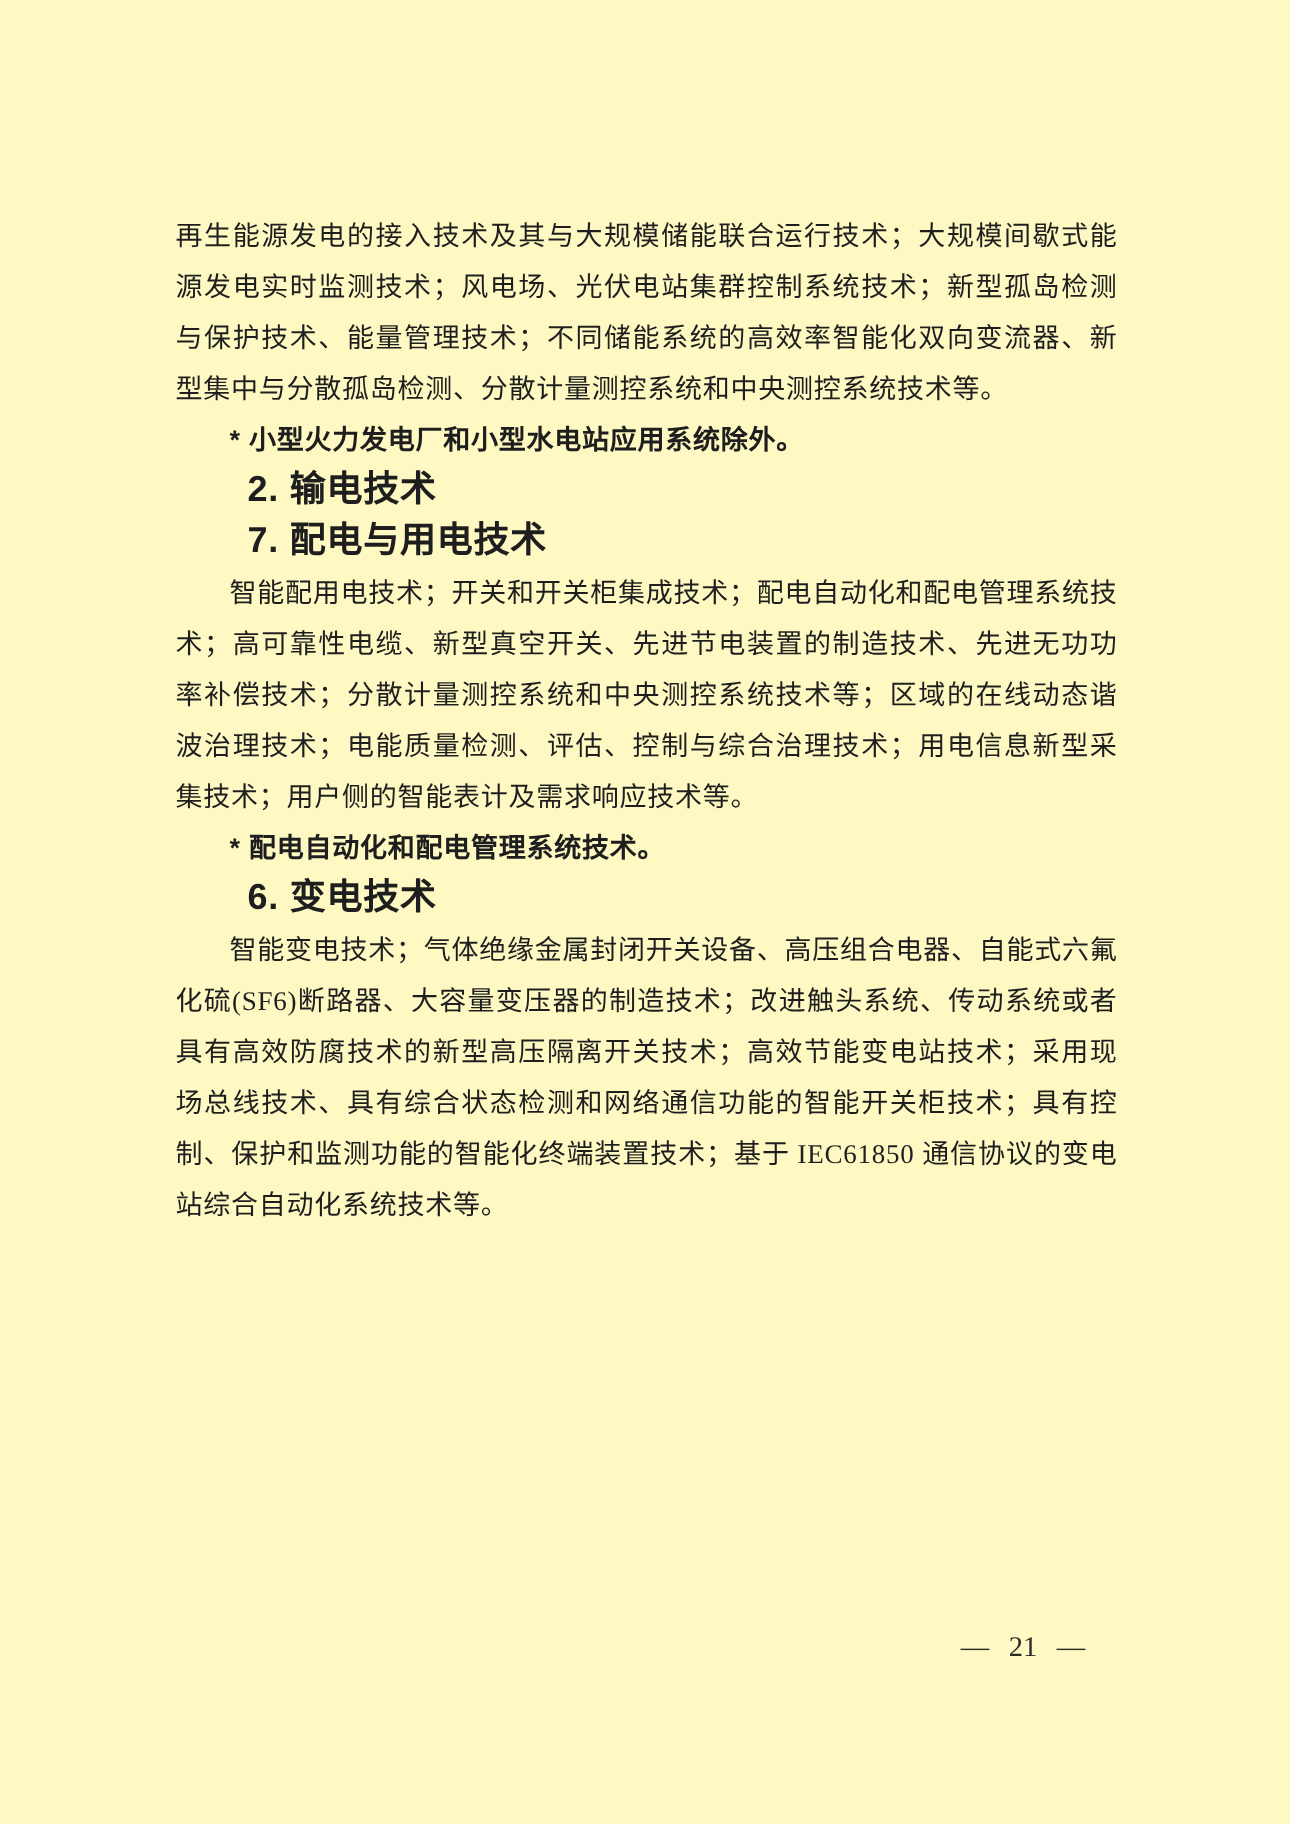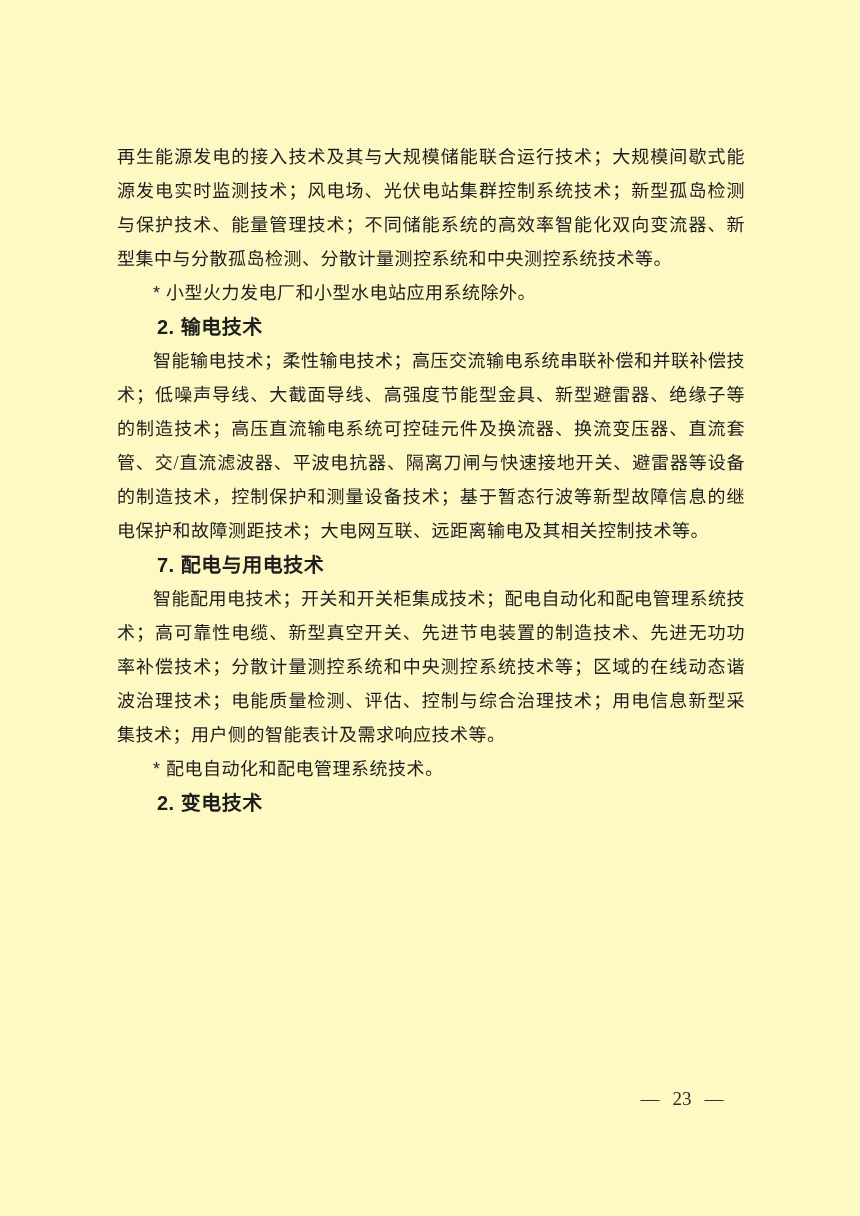--- a/index.html
+++ b/index.html
@@ -32,29 +32,29 @@
   }
   p.body-para {
     text-indent: 2em;
     font-family: "Liberation Serif", "DejaVu Serif", serif;
   }
   p.body-para.continued {
     text-indent: 0;
   }
   p.exclusion-note {
     text-indent: 2em;
-    font-weight: normal;
+    font-weight: bold;
     font-family: "Liberation Sans", "DejaVu Sans", sans-serif;
     font-size: 18px;
   }
   p.section-heading {
     text-indent: 2em;
     font-weight: bold;
     font-family: "Liberation Sans", "DejaVu Sans", sans-serif;
-    font-size: 20px;
+    font-size: 24px;
     text-align: left;
   }
   .footer {
     position: absolute;
     top: 1088px;
     left: 622px;
     width: 120px;
     display: flex;
     align-items: center;
     justify-content: center;
@@ -73,33 +73,33 @@
 <div class="page">
 
   <div class="content">
 
     <p class="body-para continued">再生能源发电的接入技术及其与大规模储能联合运行技术；大规模间歇式能源发电实时监测技术；风电场、光伏电站集群控制系统技术；新型孤岛检测与保护技术、能量管理技术；不同储能系统的高效率智能化双向变流器、新型集中与分散孤岛检测、分散计量测控系统和中央测控系统技术等。</p>
 
     <p class="exclusion-note">* 小型火力发电厂和小型水电站应用系统除外。</p>
 
     <p class="section-heading">2. 输电技术</p>
 
-    <p class="body-para">智能输电技术；柔性输电技术；高压交流输电系统串联补偿和并联补偿技术；低噪声导线、大截面导线、高强度节能型金具、新型避雷器、绝缘子等的制造技术；高压直流输电系统可控硅元件及换流器、换流变压器、直流套管、交/直流滤波器、平波电抗器、隔离刀闸与快速接地开关、避雷器等设备的制造技术，控制保护和测量设备技术；基于暂态行波等新型故障信息的继电保护和故障测距技术；大电网互联、远距离输电及其相关控制技术等。</p>
 
 
     <p class="section-heading">7. 配电与用电技术</p>
 
     <p class="body-para">智能配用电技术；开关和开关柜集成技术；配电自动化和配电管理系统技术；高可靠性电缆、新型真空开关、先进节电装置的制造技术、先进无功功率补偿技术；分散计量测控系统和中央测控系统技术等；区域的在线动态谐波治理技术；电能质量检测、评估、控制与综合治理技术；用电信息新型采集技术；用户侧的智能表计及需求响应技术等。</p>
 
     <p class="exclusion-note">* 配电自动化和配电管理系统技术。</p>
 
-    <p class="section-heading">2. 变电技术</p>
+    <p class="section-heading">6. 变电技术</p>
 
+    <p class="body-para">智能变电技术；气体绝缘金属封闭开关设备、高压组合电器、自能式六氟化硫(SF6)断路器、大容量变压器的制造技术；改进触头系统、传动系统或者具有高效防腐技术的新型高压隔离开关技术；高效节能变电站技术；采用现场总线技术、具有综合状态检测和网络通信功能的智能开关柜技术；具有控制、保护和监测功能的智能化终端装置技术；基于 IEC61850 通信协议的变电站综合自动化系统技术等。</p>
 
   </div>
 
   <div class="footer">
     <span class="dash">—</span>
-    <span class="num">23</span>
+    <span class="num">21</span>
     <span class="dash">—</span>
   </div>
 
 </div>
 
 </body></html>

